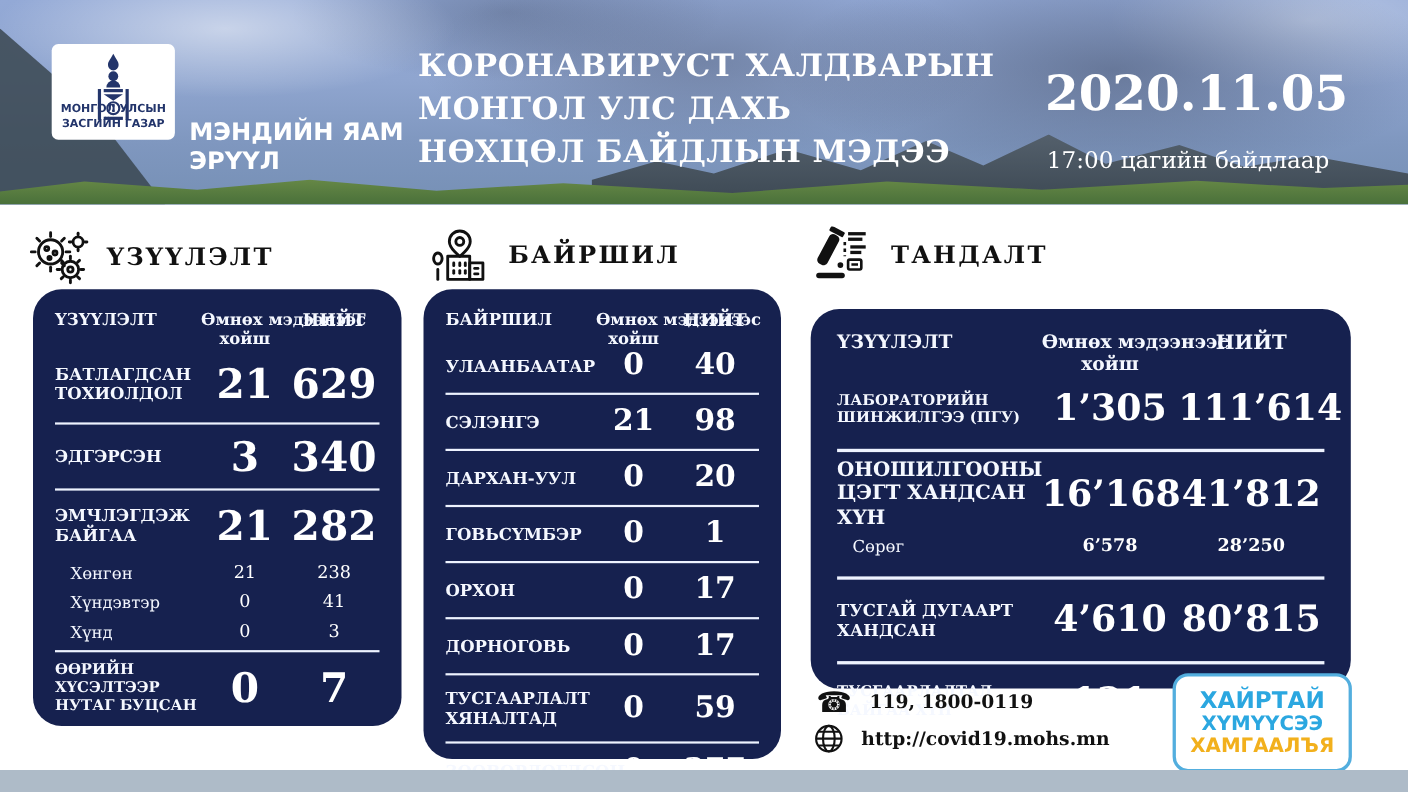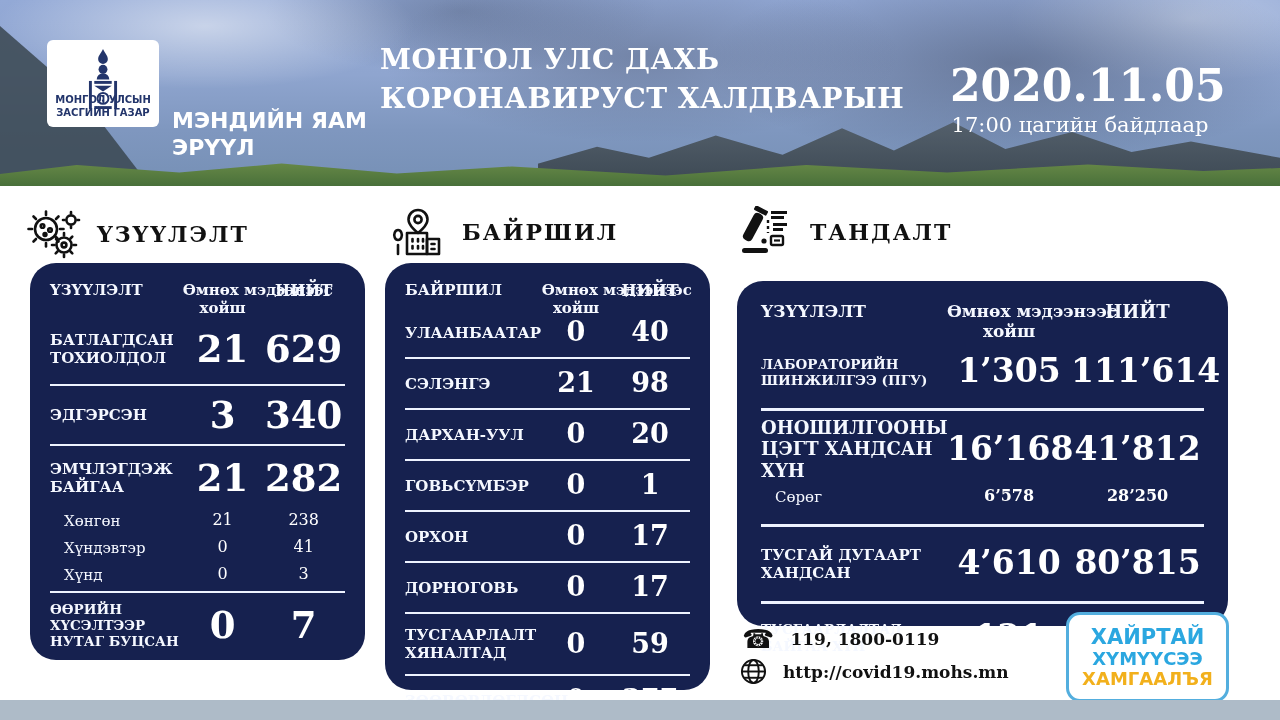--- a/index.html
+++ b/index.html
@@ -28,21 +28,21 @@
   .logo-card svg{position:absolute;top:8px;left:50%;transform:translateX(-50%);}
   .logo-text{font-family:"DejaVu Sans","Liberation Sans",sans-serif;font-weight:bold;
     font-size:10px;line-height:1.25;color:#23356b;text-align:center;}
   .ministry{position:absolute;left:172px;top:108px;color:#ffffff;
     font-family:"DejaVu Sans","Liberation Sans",sans-serif;font-weight:bold;
     font-size:22px;line-height:1.22;}
   .hero-title{position:absolute;left:380px;top:40px;color:#ffffff;font-weight:bold;
     font-size:28px;line-height:39px;letter-spacing:.5px;}
   .datebox{position:absolute;left:950px;top:62px;width:260px;text-align:center;color:#ffffff;}
   .date-big{font-size:44px;font-weight:bold;line-height:1.1;}
-  .date-note{font-size:21px;margin-top:3px;}
+  .date-note{font-size:21px;margin-top:24px;}
   
   .sec-head{position:absolute;display:flex;align-items:center;gap:16px;}
   .sec-head .sec-title{font-size:22px;font-weight:bold;color:#111;letter-spacing:2px;}
   .sec-icon{width:56px;height:52px;flex:0 0 auto;}
   
   .panel{position:absolute;background:#16214f;border-radius:26px;box-sizing:border-box;
     color:#f5f8ff;padding:12px 20px;}
   .thead{display:grid;align-items:start;margin-top:6px;}
   .th{font-weight:bold;font-size:15px;line-height:1.2;}
   .th-c{text-align:center;white-space:normal;}
@@ -109,22 +109,23 @@
         <div>ЗАСГИЙН ГАЗАР</div>
       </div>
     </div>
 
     <div class="ministry">
       <div>МЭНДИЙН ЯАМ</div>
       <div>ЭРҮҮЛ</div>
     </div>
 
     <div class="hero-title">
+      <div>КОРОНАВИРУСТ ХАЛДВАРЫН</div>
       <div>МОНГОЛ УЛС ДАХЬ</div>
-      <div>КОРОНАВИРУСТ ХАЛДВАРЫН</div>
+      <div>НӨХЦӨЛ БАЙДЛЫН МЭДЭЭ</div>
     </div>
 
     <div class="datebox">
       <div class="date-big">2020.11.05</div>
       <div class="date-note">17:00 цагийн байдлаар</div>
     </div>
   </div>
 
   <div class="sec-head" style="left:25px;top:208px;">
     <svg class="sec-icon" viewBox="0 0 56 52">

